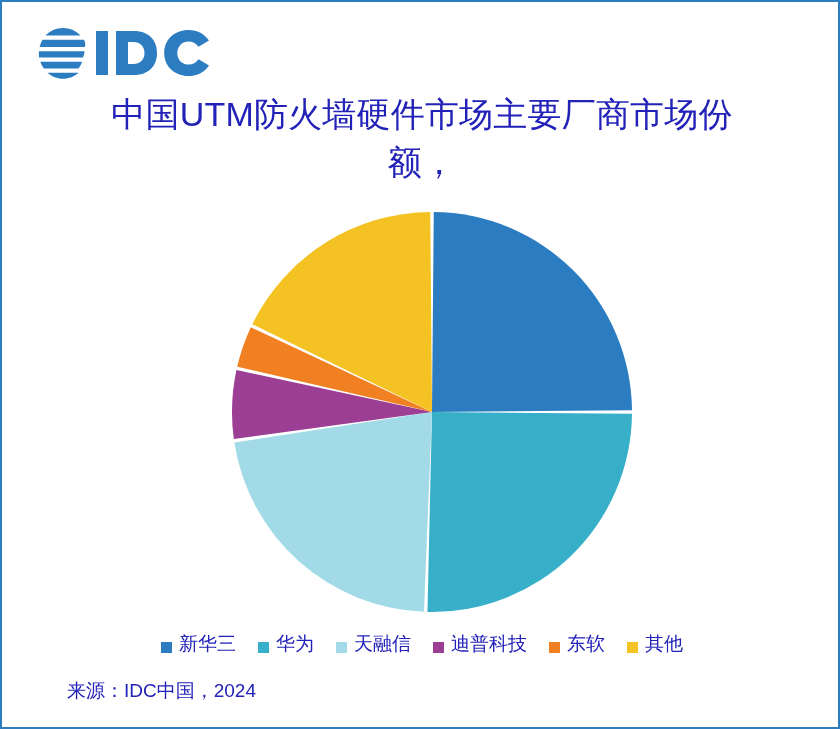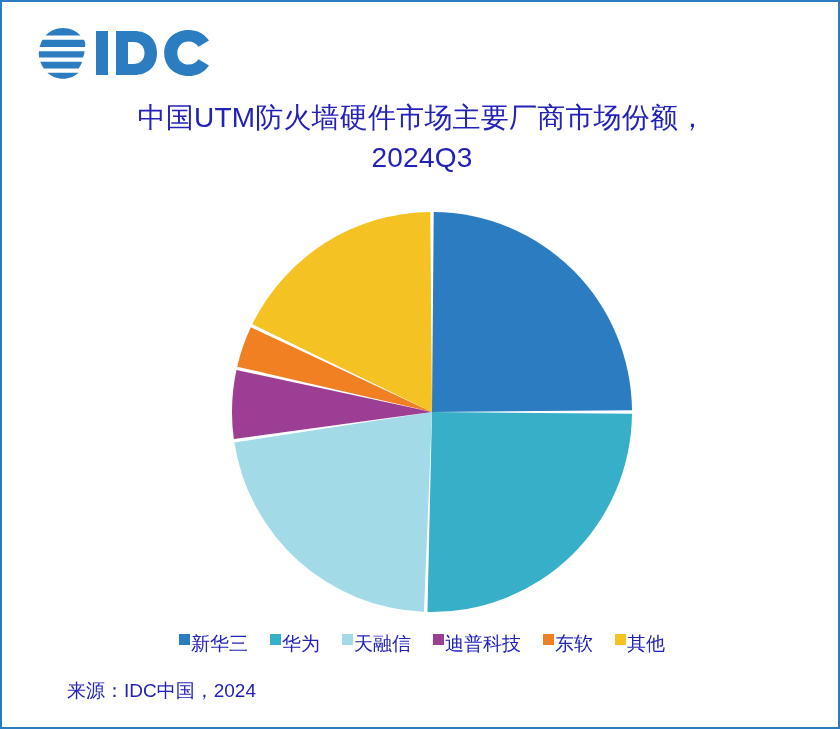--- a/index.html
+++ b/index.html
@@ -24,25 +24,25 @@
     position: absolute;
     left: 34px;
     top: 24px;
     width: 180px;
     height: 54px;
   }
   
   #chart-title {
     position: absolute;
     left: 90px;
-    top: 96px;
+    top: 88px;
     width: 660px;
     text-align: center;
     color: #2222b8;
-    font-size: 28px;
+    font-size: 34px;
     line-height: 1.42;
     font-weight: 400;
     letter-spacing: 0.2px;
   }
   #chart-title .line2 {
     display: block;
   }
   
   #pie-wrap {
     position: absolute;
@@ -62,22 +62,22 @@
     left: 0;
     top: 632px;
     width: 840px;
     display: flex;
     justify-content: center;
     align-items: center;
     gap: 22px;
   }
   .legend-item {
     display: flex;
-    align-items: flex-start;
-    gap: 1px;
+    align-items: flex-end;
+    gap: 7px;
     white-space: nowrap;
   }
   .legend-swatch {
     width: 11px;
     height: 11px;
     display: inline-block;
     flex: 0 0 auto;
   }
   .legend-label {
     color: #2222b8;
@@ -117,21 +117,20 @@
         <path d="M173,14.6 C168.6,8.0 161.3,4.0 152.6,4.0 C138.6,4.0 128.2,13.6 128.2,27
                  C128.2,40.4 138.6,50 152.6,50 C161.3,50 168.6,46 173,39.4
                  L162.5,33.2 C160.2,36.6 156.8,38.6 152.6,38.6 C146.1,38.6 141.3,33.9 141.3,27
                  C141.3,20.1 146.1,15.4 152.6,15.4 C156.8,15.4 160.2,17.4 162.5,20.8 Z"></path>
       </g>
     </svg>
   </div>
 
   <div id="chart-title">
     <span class="line1">中国UTM防火墙硬件市场主要厂商市场份额，</span>
-    <span class="line2">2024Q3</span>
   </div>
 
   <div id="pie-wrap">
     <svg id="pie-svg" viewBox="0 0 404 404">
       <g id="pie-slices">
           <path d="M 202 202 L 203.75 2.01 A 200 200 0 0 1 401.99 200.25 Z" fill="#2b7cc0"></path>
           <path d="M 202 202 L 401.99 203.75 A 200 200 0 0 1 197.46 401.95 Z" fill="#37afc8"></path>
           <path d="M 202 202 L 193.97 401.84 A 200 200 0 0 1 4.34 232.53 Z" fill="#a2dbe7"></path>
           <path d="M 202 202 L 3.84 229.07 A 200 200 0 0 1 6.44 160.08 Z" fill="#9c3e94"></path>
           <path d="M 202 202 L 7.20 156.67 A 200 200 0 0 1 20.83 117.29 Z" fill="#f08022"></path>

